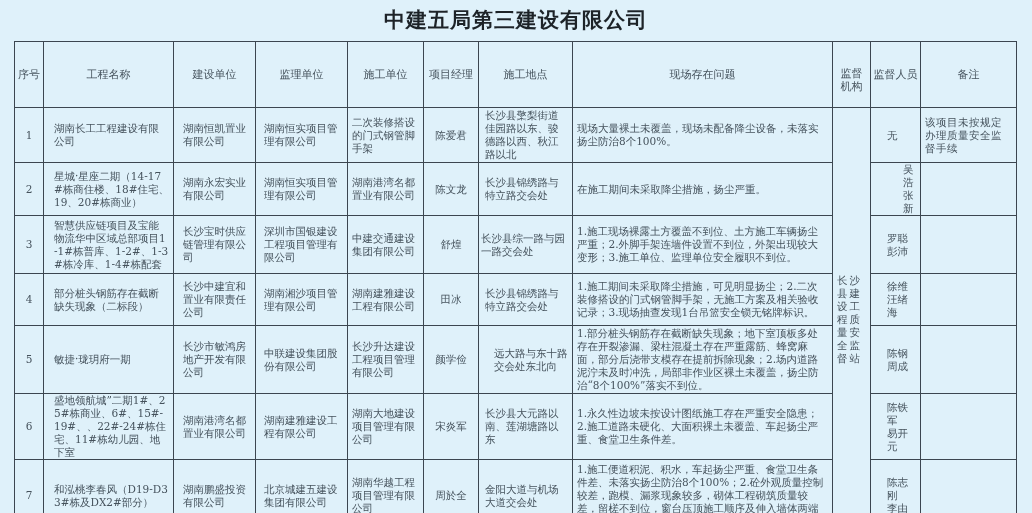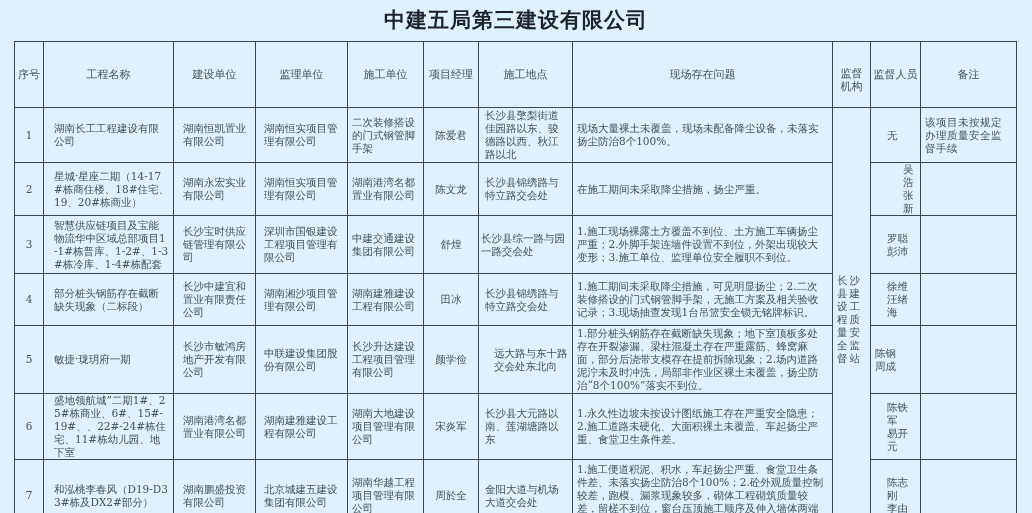--- a/index.html
+++ b/index.html
@@ -123,21 +123,21 @@
   </tr>
       <tr style="height: 68px;">
     <td class="c seq">5</td>
     <td class="l" style="padding-left:10px">敏捷·珑玥府一期</td>
     <td class="l" style="padding-left:9px">长沙市敏鸿房地产开发有限公司</td>
     <td class="l" style="padding-left:8px">中联建设集团股份有限公司</td>
     <td class="l">长沙升达建设工程项目管理有限公司</td>
     <td class="c">颜学俭</td>
     <td class="l" style="padding-left:15px">远大路与东十路交会处东北向</td>
     <td class="l issue">1.部分桩头钢筋存在截断缺失现象；地下室顶板多处存在开裂渗漏、梁柱混凝土存在严重露筋、蜂窝麻面，部分后浇带支模存在提前拆除现象；2.场内道路泥泞未及时冲洗，局部非作业区裸土未覆盖，扬尘防治“8个100%”落实不到位。</td>
-    <td class="l" style="white-space:pre-line;padding-left:4px">陈钢
+    <td class="l" style="white-space:pre-line;padding-left:16px">陈钢
 周成</td>
     <td class="l" style="letter-spacing:0.5px"></td>
   </tr>
       <tr style="height: 54px;">
     <td class="c seq">6</td>
     <td class="l" style="padding-left:10px">盛地领航城”二期1#、25#栋商业、6#、15#-19#、、22#-24#栋住宅、11#栋幼儿园、地下室</td>
     <td class="l" style="padding-left:9px">湖南港湾名都置业有限公司</td>
     <td class="l" style="padding-left:8px">湖南建雅建设工程有限公司</td>
     <td class="l">湖南大地建设项目管理有限公司</td>
     <td class="c">宋炎军</td>

